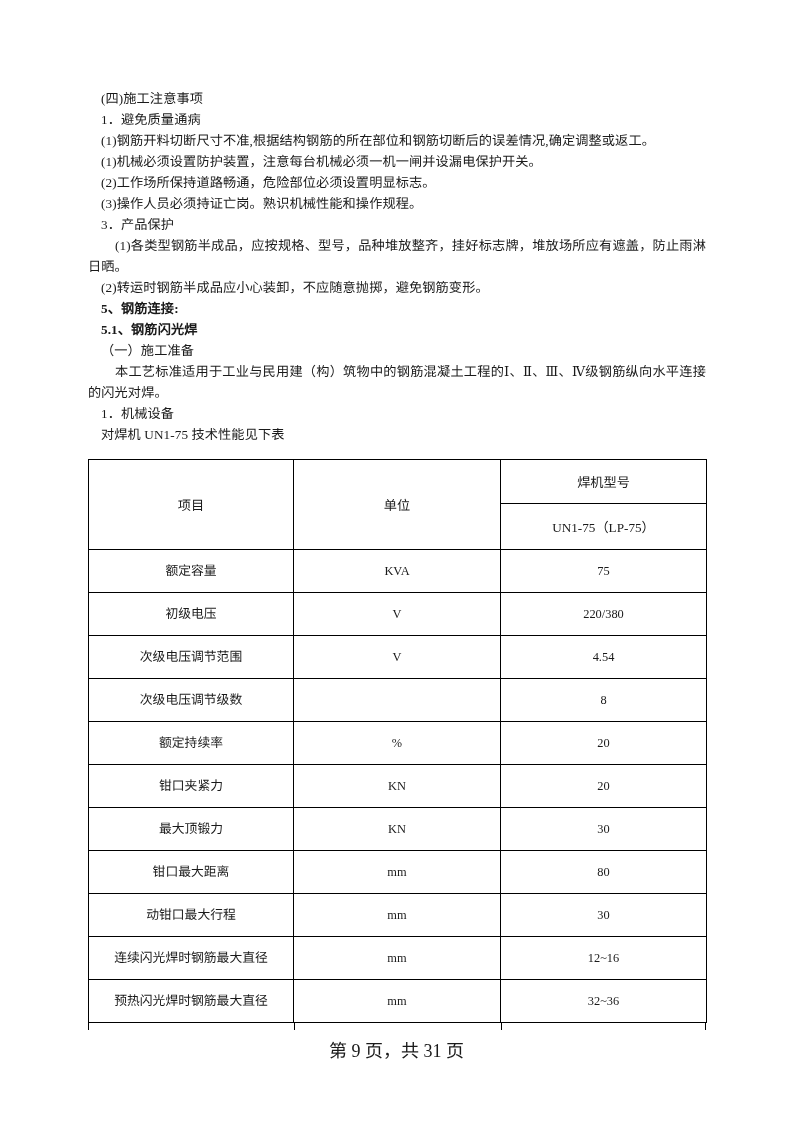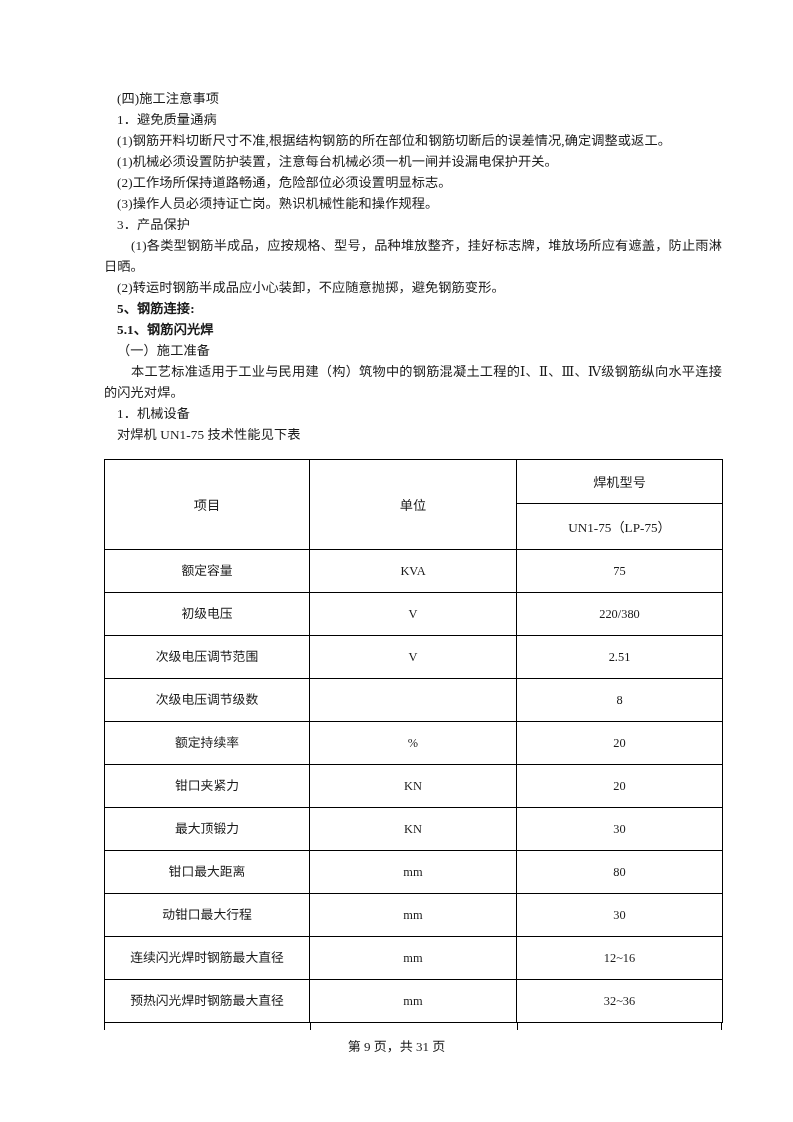--- a/index.html
+++ b/index.html
@@ -18,21 +18,20 @@
     height: 1122px;
     background: #ffffff;
     overflow: hidden;
     box-sizing: border-box;
   }
   .content {
     position: absolute;
     left: 88px;
     top: 88px;
     width: 618px;
-    margin-left: 16px;
   }
   p.para {
     margin: 0 0 0 0;
     padding: 0;
     font-size: 13.2px;
     line-height: 21px;
     text-align: justify;
     text-justify: inter-ideograph;
     letter-spacing: 0.1px;
   }
@@ -116,21 +115,21 @@
     border-left: 1px solid #000000;
   }
   .tbl-tail .div1 { left: 205px; }
   .tbl-tail .div2 { left: 412px; }
   .footer {
     position: absolute;
     left: 0;
     top: 1036px;
     width: 793px;
     text-align: center;
-    font-size: 13px;
+    font-size: 18px;
     color: #1a1a1a;
   }
 </style>
 </head>
 <body>
 
 <div class="page">
 
   <div class="content">
 
@@ -173,21 +172,21 @@
             <td class="val">75</td>
           </tr>
           <tr>
             <td class="name">初级电压</td>
             <td class="unit">V</td>
             <td class="val">220/380</td>
           </tr>
           <tr>
             <td class="name">次级电压调节范围</td>
             <td class="unit">V</td>
-            <td class="val">2.51</td>
+            <td class="val">4.54</td>
           </tr>
           <tr>
             <td class="name">次级电压调节级数</td>
             <td class="unit"></td>
             <td class="val">8</td>
           </tr>
           <tr>
             <td class="name">额定持续率</td>
             <td class="unit">%</td>
             <td class="val">20</td>

